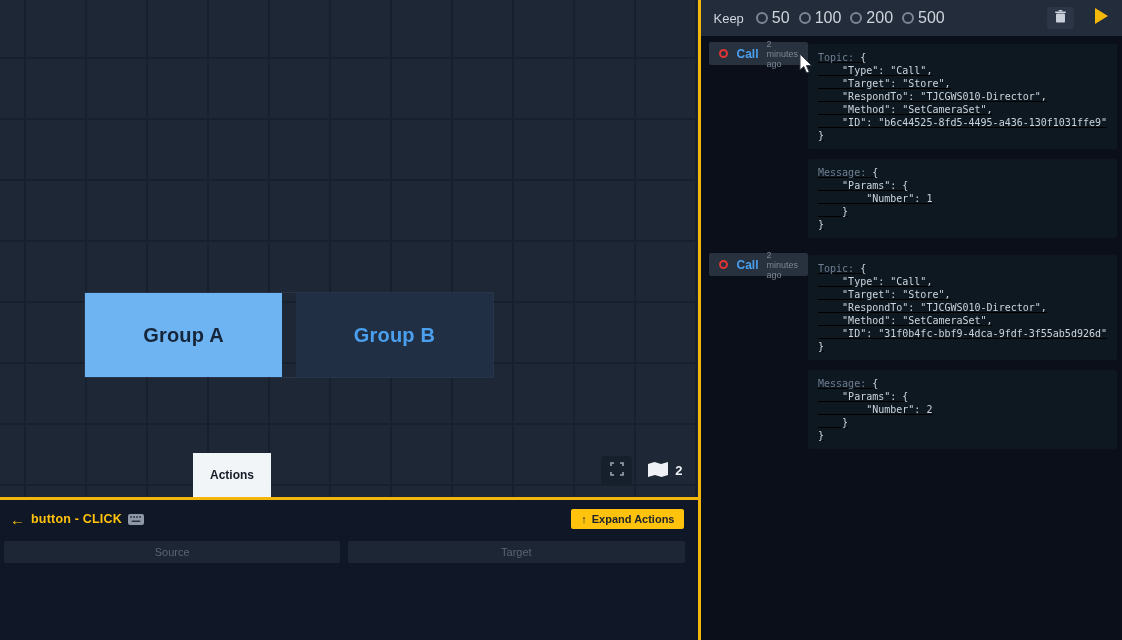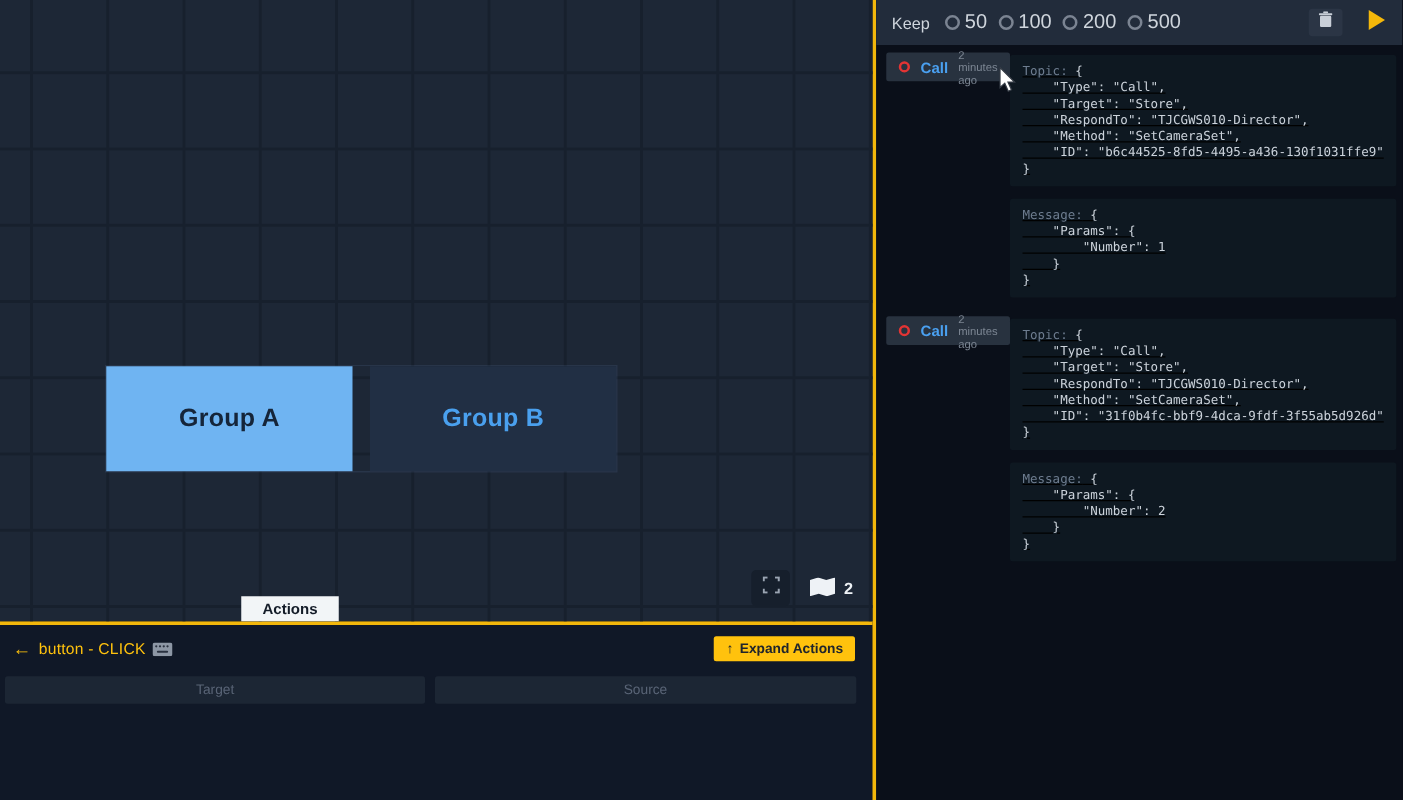--- a/index.html
+++ b/index.html
@@ -28,29 +28,29 @@
   .group { width:197px; height:84px; display:flex; align-items:center; justify-content:center;
            font-size:20px; font-weight:700; cursor:pointer; letter-spacing:0.2px; }
   .group-a { background:#6fb4f2; color:#15253a; }
   .group-b { background:#212f44; color:#4aa0ee;margin-left:14px; }
 
   .canvas-tools { position:absolute; right:16px; bottom:12px; display:flex; align-items:center; gap:16px; }
   .tool-btn { width:31px; height:29px; background:#161f2c; border-radius:4px;
               display:flex; align-items:center; justify-content:center; cursor:pointer; }
   .map-indicator { display:flex; align-items:center; gap:7px; color:#eef2f6; font-size:13px; font-weight:600; cursor:pointer; }
 
-  .actions-tab { position:absolute; left:193px; bottom:0; width:78px; height:20px;
+  .actions-tab { position:absolute; left:193px; bottom:0; width:78px; height:44px;
                  background:#f2f5f7; color:#141c28; font-weight:700; font-size:12px;
                  display:flex; align-items:center; justify-content:center; cursor:pointer; }
 
   .bottom-panel { flex:1; background:#101827; }
   .bp-header { display:flex; align-items:center; padding:9px 14px 5px 10px; }
   .bp-left { display:flex; align-items:center; gap:6px; color:#ffc20d; }
   .back-arrow { font-size:15px; font-weight:700; line-height:1; cursor:pointer; }
-  .bp-title { font-size:12.5px; font-weight:400; letter-spacing:0.2px; }
+  .bp-title { font-size:12.5px; font-weight:700; letter-spacing:0.2px; }
   .kb-icon { display:flex; align-items:center; }
   .expand-btn { margin-left:auto; background:#ffc20d; border:none; border-radius:2px;
                 color:#20252c; font-weight:700; font-size:11px; padding:4px 10px;
                 display:flex; gap:5px; align-items:center; font-family:"Liberation Sans",sans-serif; cursor:pointer; }
   .bp-fields { display:flex; gap:8px; padding:7px 14px 0 4px; }
   .bp-fields input { flex:1; height:22px; background:#1c2634; border:none; border-radius:2px;
                      color:#cfd5dd; text-align:center; font-size:11px; outline:none;
                      font-family:"Liberation Sans",sans-serif; }
   .bp-fields input::placeholder { color:#596476; }
 
@@ -134,22 +134,22 @@
               </g>
             </svg>
           </span>
         </div>
         <button class="expand-btn">
           <span>↑</span>
           <span>Expand Actions</span>
         </button>
       </div>
       <div class="bp-fields">
+        <input placeholder="Source" style="">
         <input placeholder="Target" style="">
-        <input placeholder="Source" style="">
       </div>
     </div>
   </div>
 
   <div class="v-divider"></div>
 
   <div class="right-col">
     <div class="keep-bar">
       <span class="keep-label">Keep</span>
 

